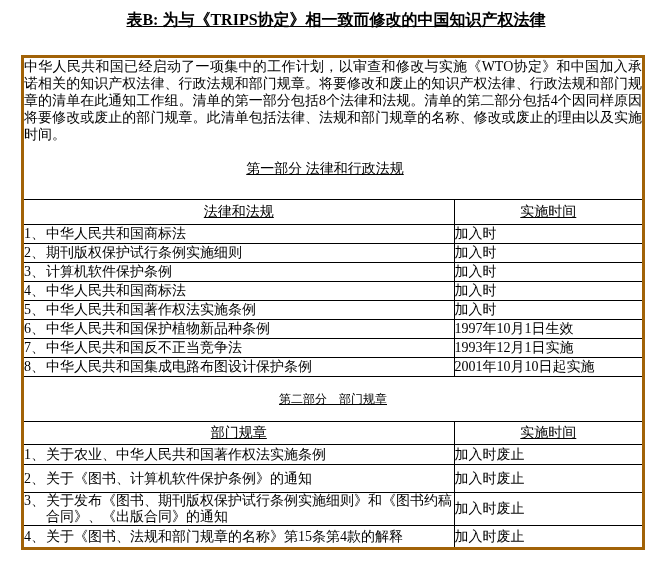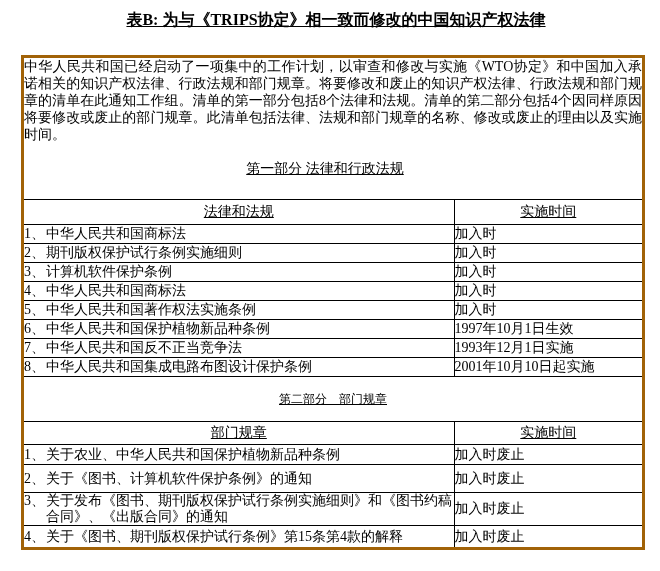--- a/index.html
+++ b/index.html
@@ -195,21 +195,21 @@
 
   <tr class="r-t2-hdr">
     <td class="col-header"><span>部门规章</span></td>
     <td class="col-header"><span>实施时间</span></td>
   </tr>
 
   <tr class="r-t2-0">
     <td class="name-cell">
           <div class="name-inner">
             <span class="row-num">1、</span>
-            <span class="row-text">关于农业、中华人民共和国保护植物新品种条例</span>
+            <span class="row-text">关于农业、中华人民共和国著作权法实施条例</span>
           </div>
         </td>
     <td class="date-cell">加入时废止</td>
   </tr>
   <tr class="r-t2-1">
     <td class="name-cell">
           <div class="name-inner">
             <span class="row-num">2、</span>
             <span class="row-text">关于《图书、计算机软件保护条例》的通知</span>
           </div>
@@ -222,19 +222,19 @@
             <span class="row-num">3、</span>
             <span class="row-text">关于发布《图书、期刊版权保护试行条例实施细则》和《图书约稿合同》、《出版合同》的通知</span>
           </div>
         </td>
     <td class="date-cell">加入时废止</td>
   </tr>
   <tr class="r-t2-3">
     <td class="name-cell">
           <div class="name-inner">
             <span class="row-num">4、</span>
-            <span class="row-text">关于《图书、期刊版权保护试行条例》第15条第4款的解释</span>
+            <span class="row-text">关于《图书、法规和部门规章的名称》第15条第4款的解释</span>
           </div>
         </td>
     <td class="date-cell">加入时废止</td>
   </tr>
 </tbody>
   </table>
 
 </body></html>

